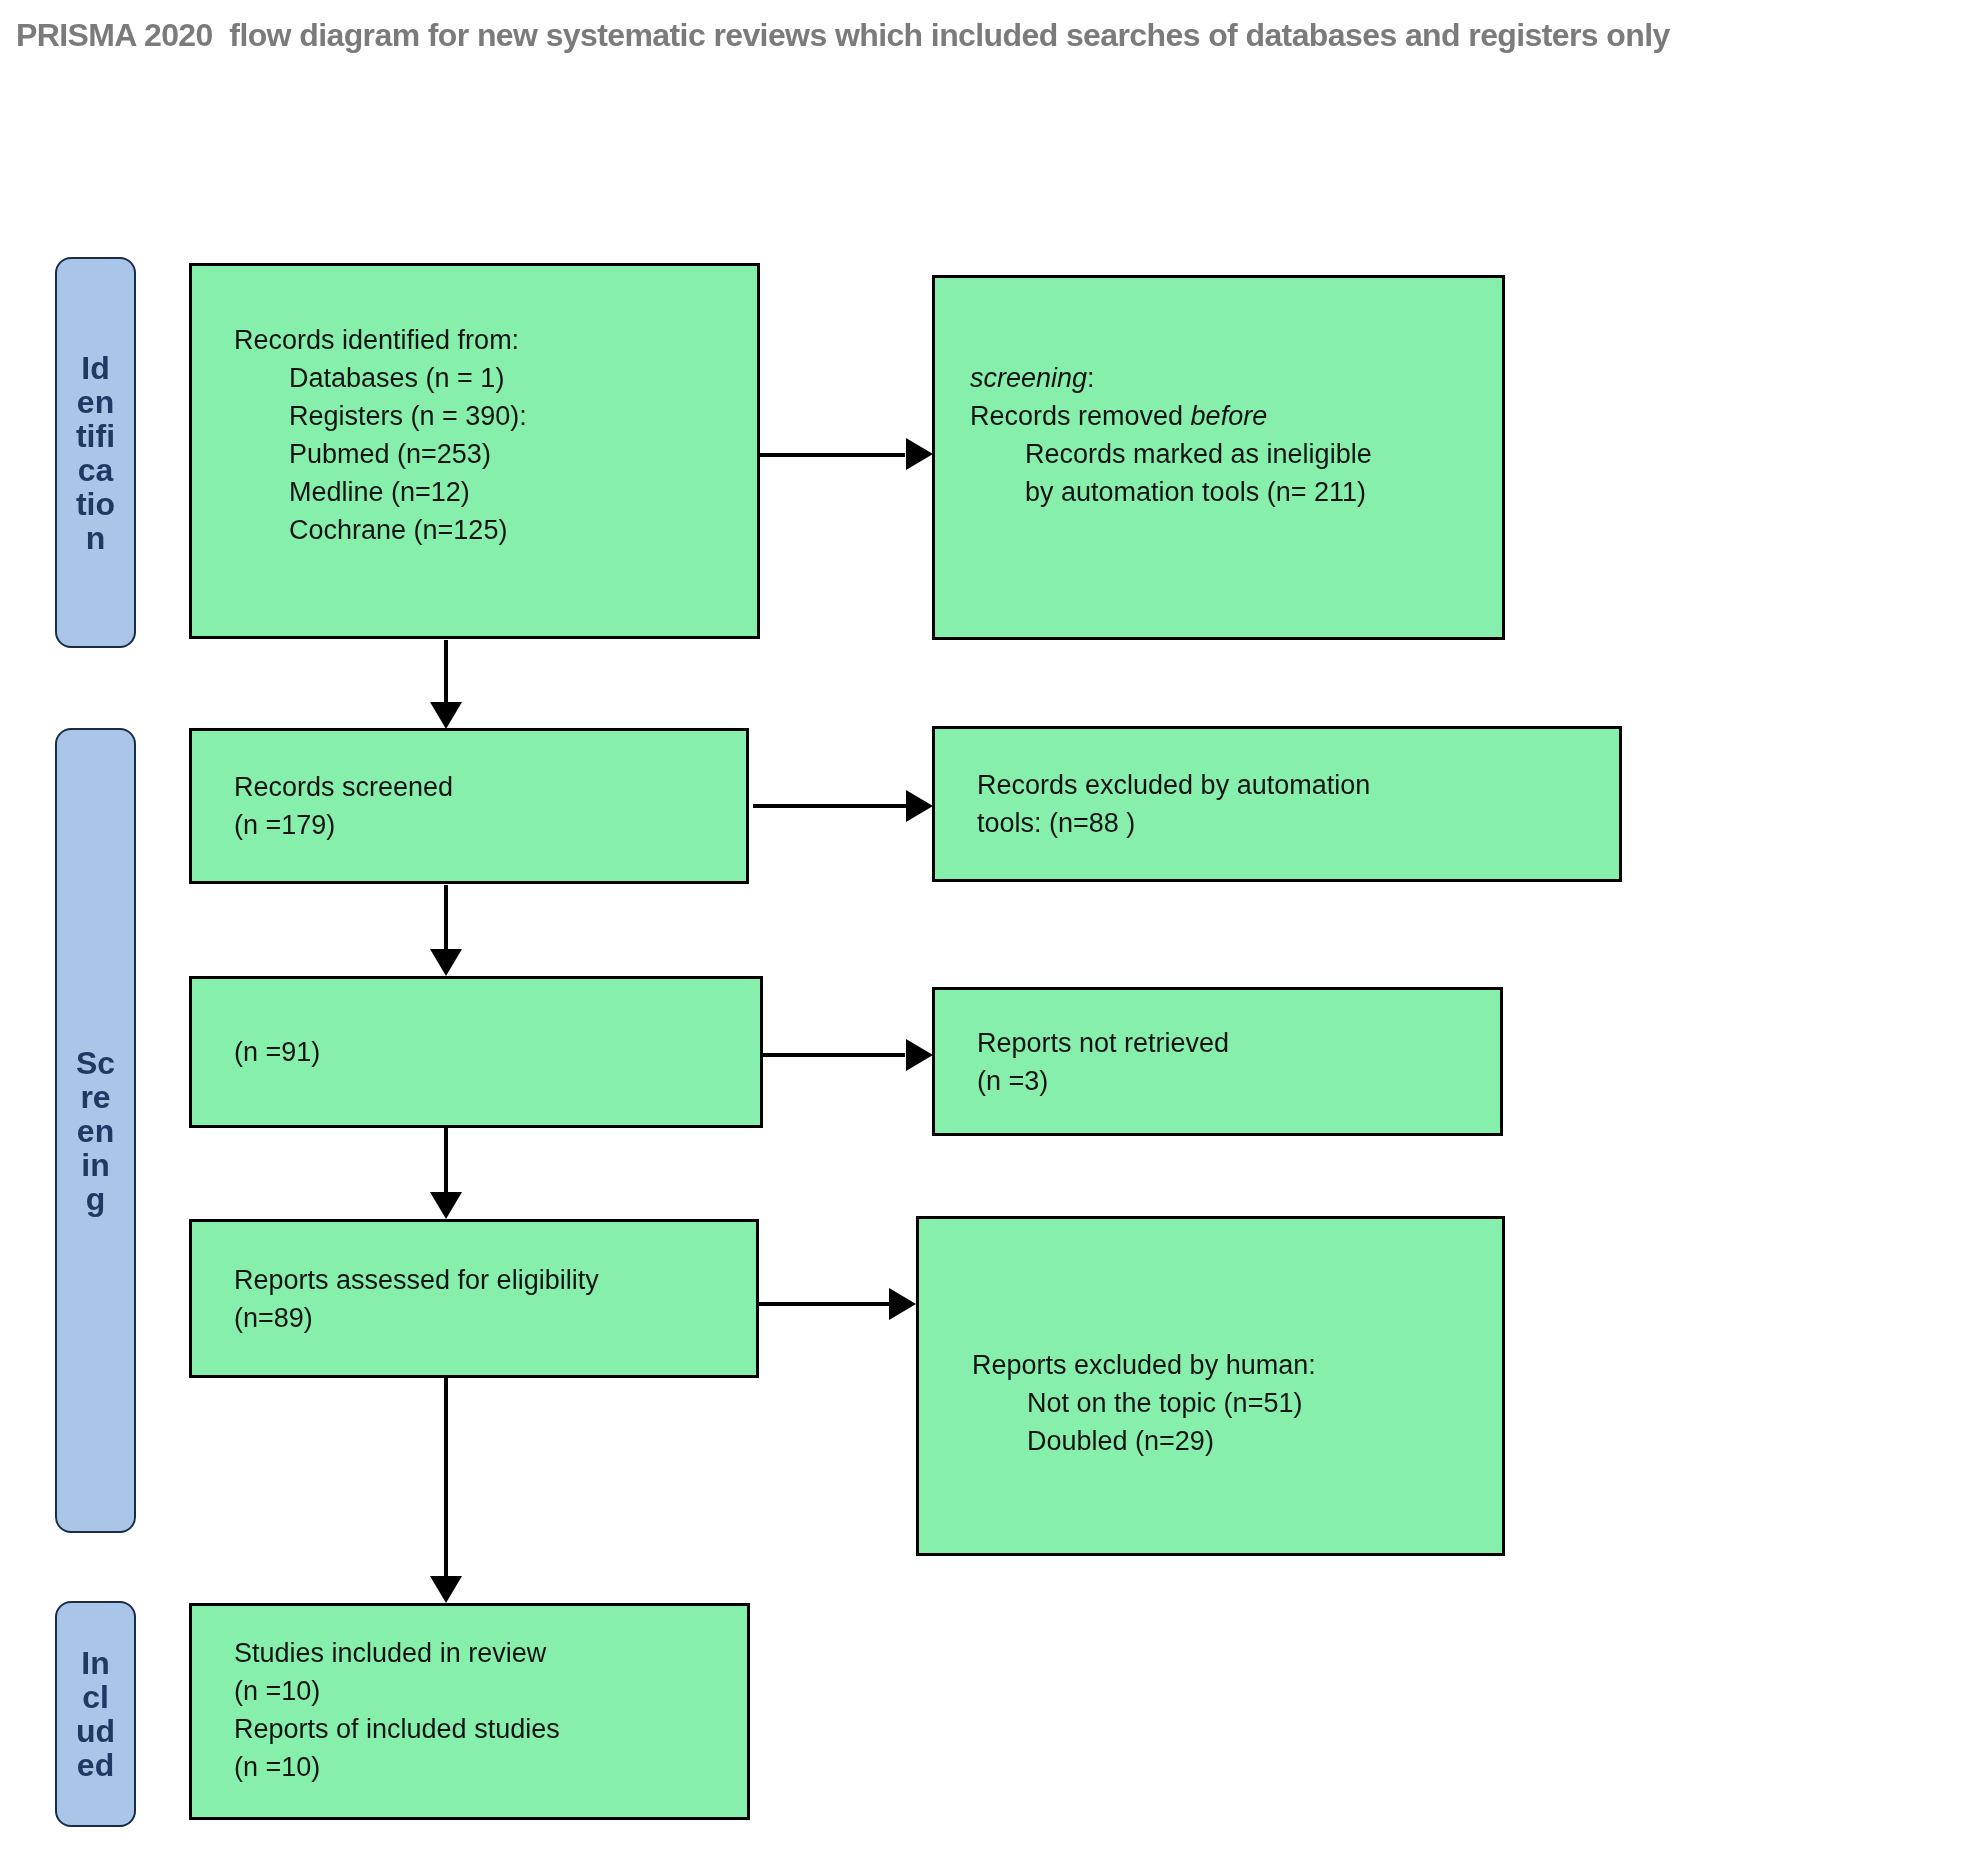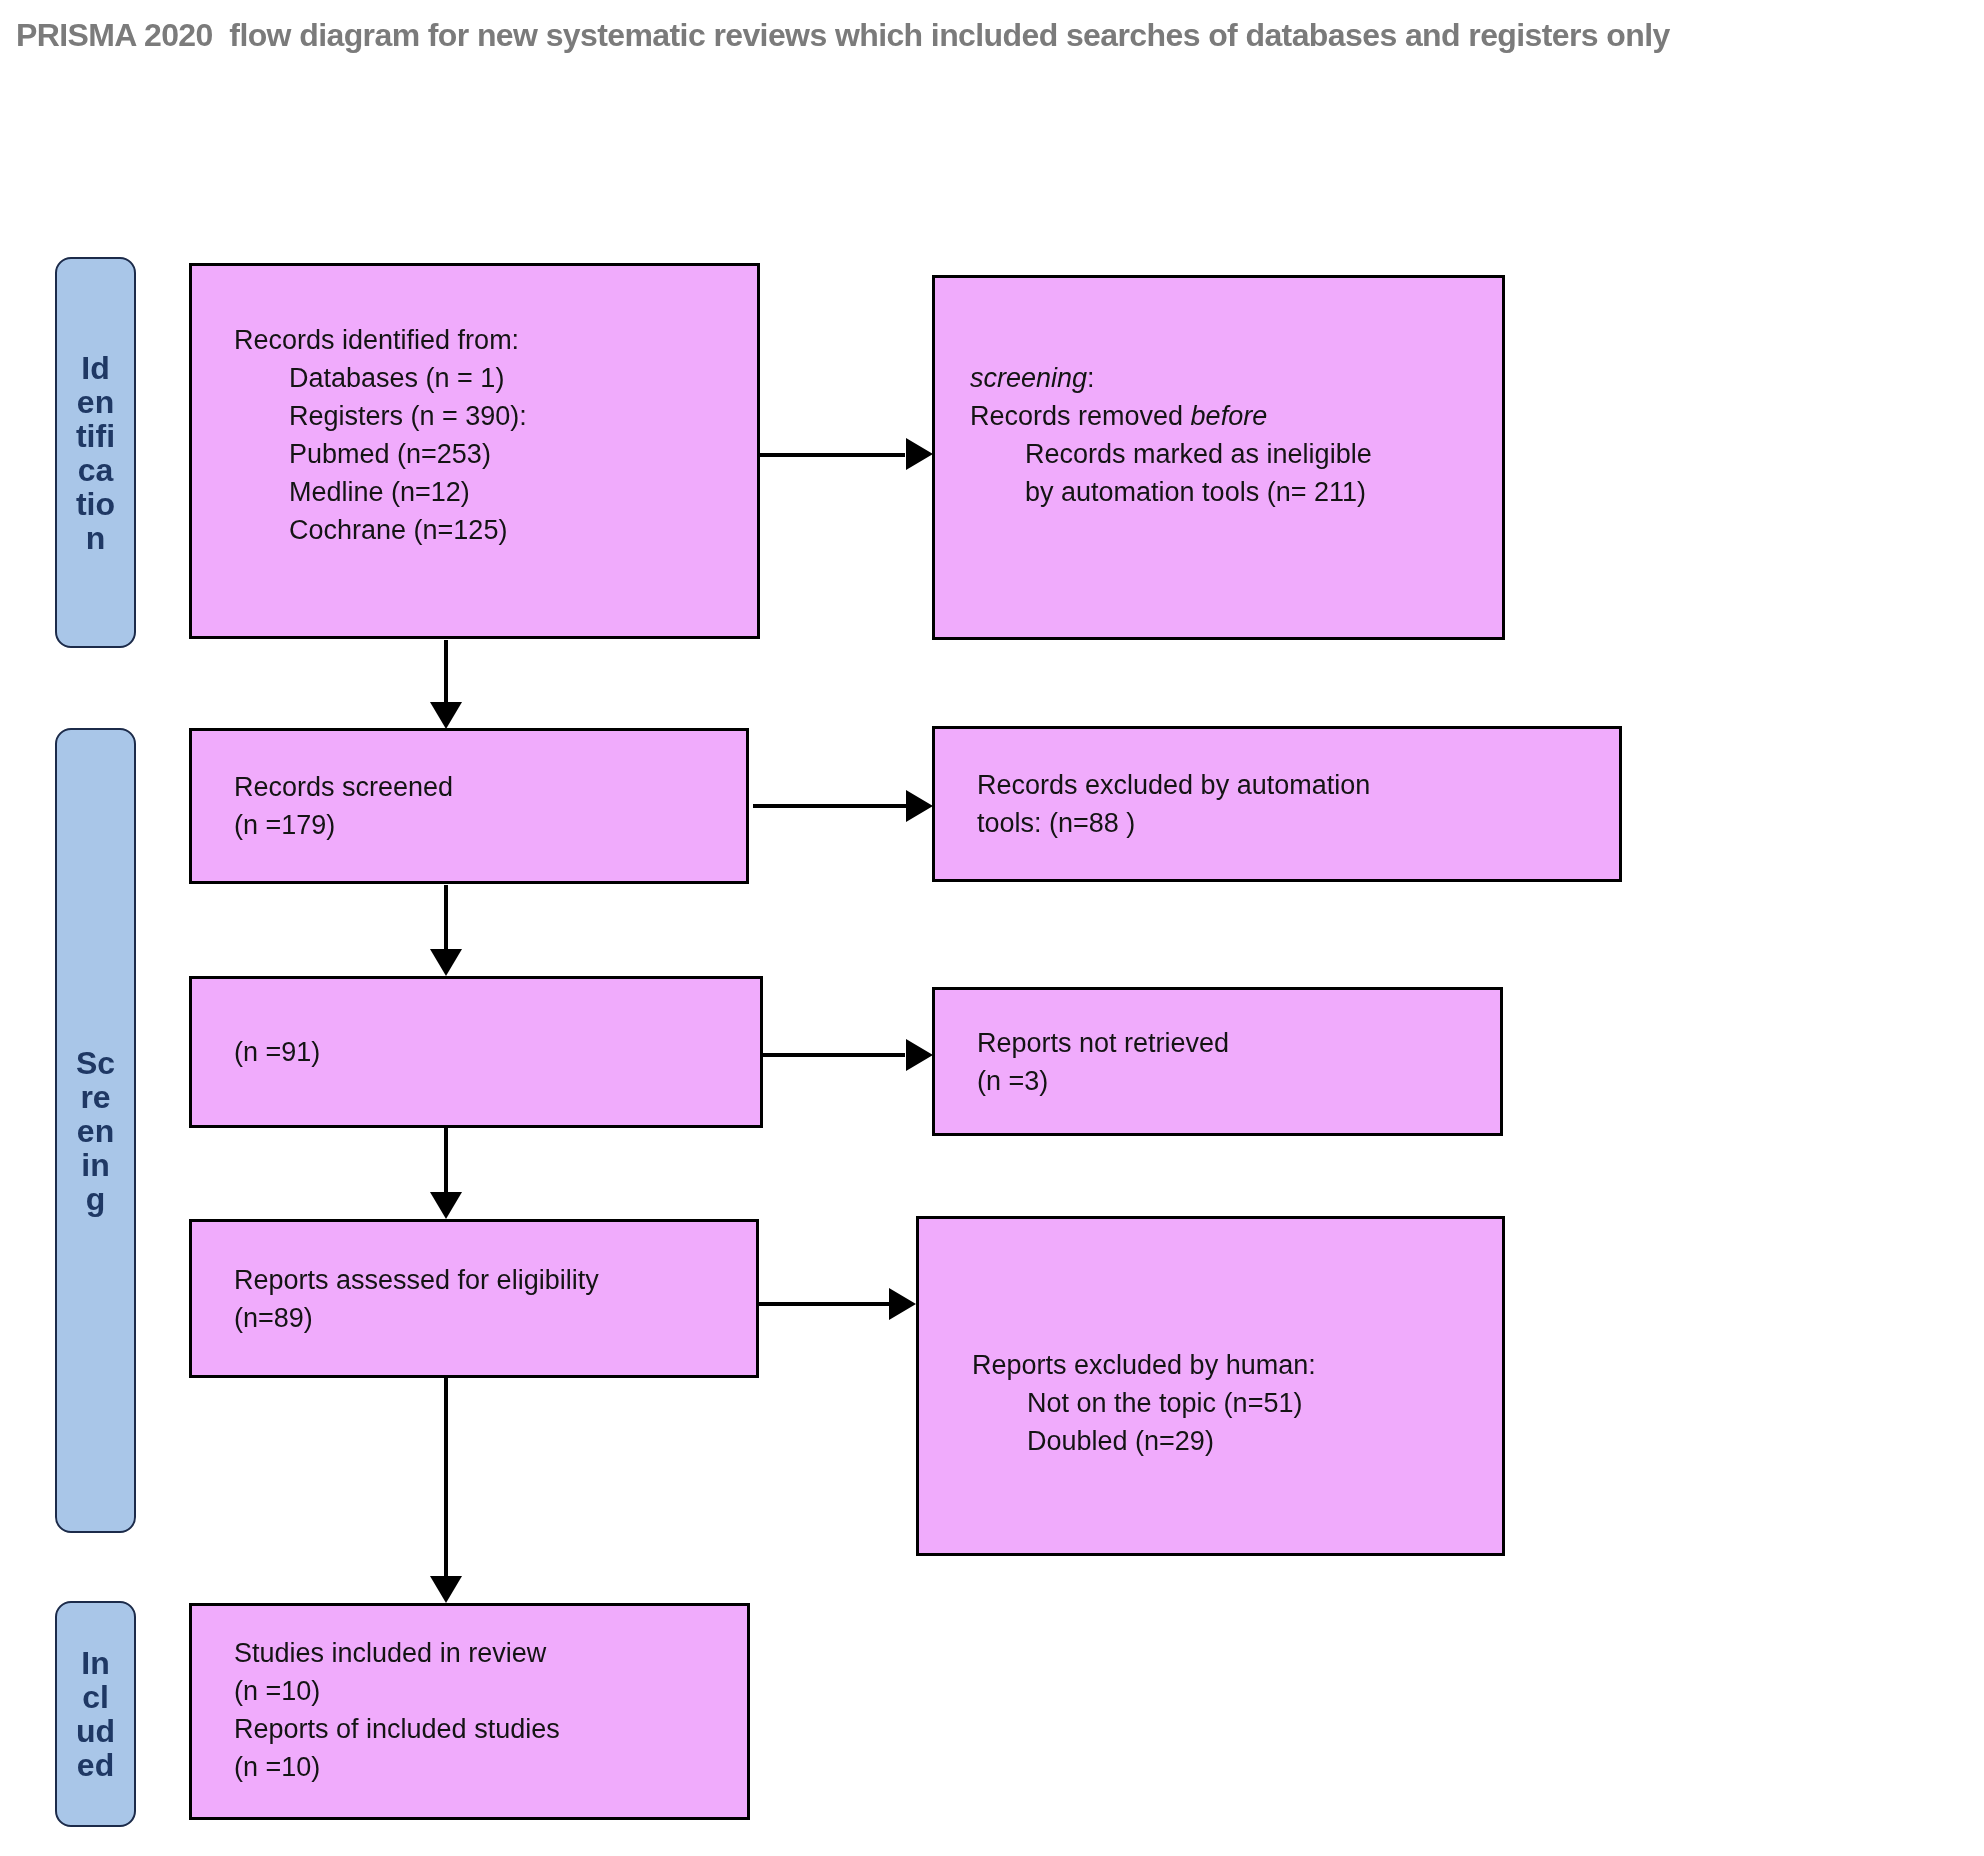--- a/index.html
+++ b/index.html
@@ -35,21 +35,21 @@
     border-radius:16px;
     display:flex;flex-direction:column;align-items:center;justify-content:center;
     font-size:32px;font-weight:bold;color:#1f3864;line-height:34px;
     text-align:center;
   }
   .bar-identification{top:257px;height:391px;}
   .bar-screening{top:728px;height:805px;}
   .bar-included{top:1601px;height:226px;}
   .fbox{
     position:absolute;box-sizing:border-box;
-    background:#f0abfc;border:3.5px solid #000000;
+    background:#86efac;border:3.5px solid #000000;
     font-size:27px;color:#141414;line-height:38px;
     display:flex;flex-direction:column;justify-content:flex-start;
     padding-left:42px;padding-right:17.4px;
   }
   .fbox.center{justify-content:center;}
   .ind{padding-left:55px;}
   .it{font-style:italic;}
   .hline{position:absolute;height:3.5px;background:#000000;}
   .vline{position:absolute;width:3.5px;background:#000000;}
   .head-right{

